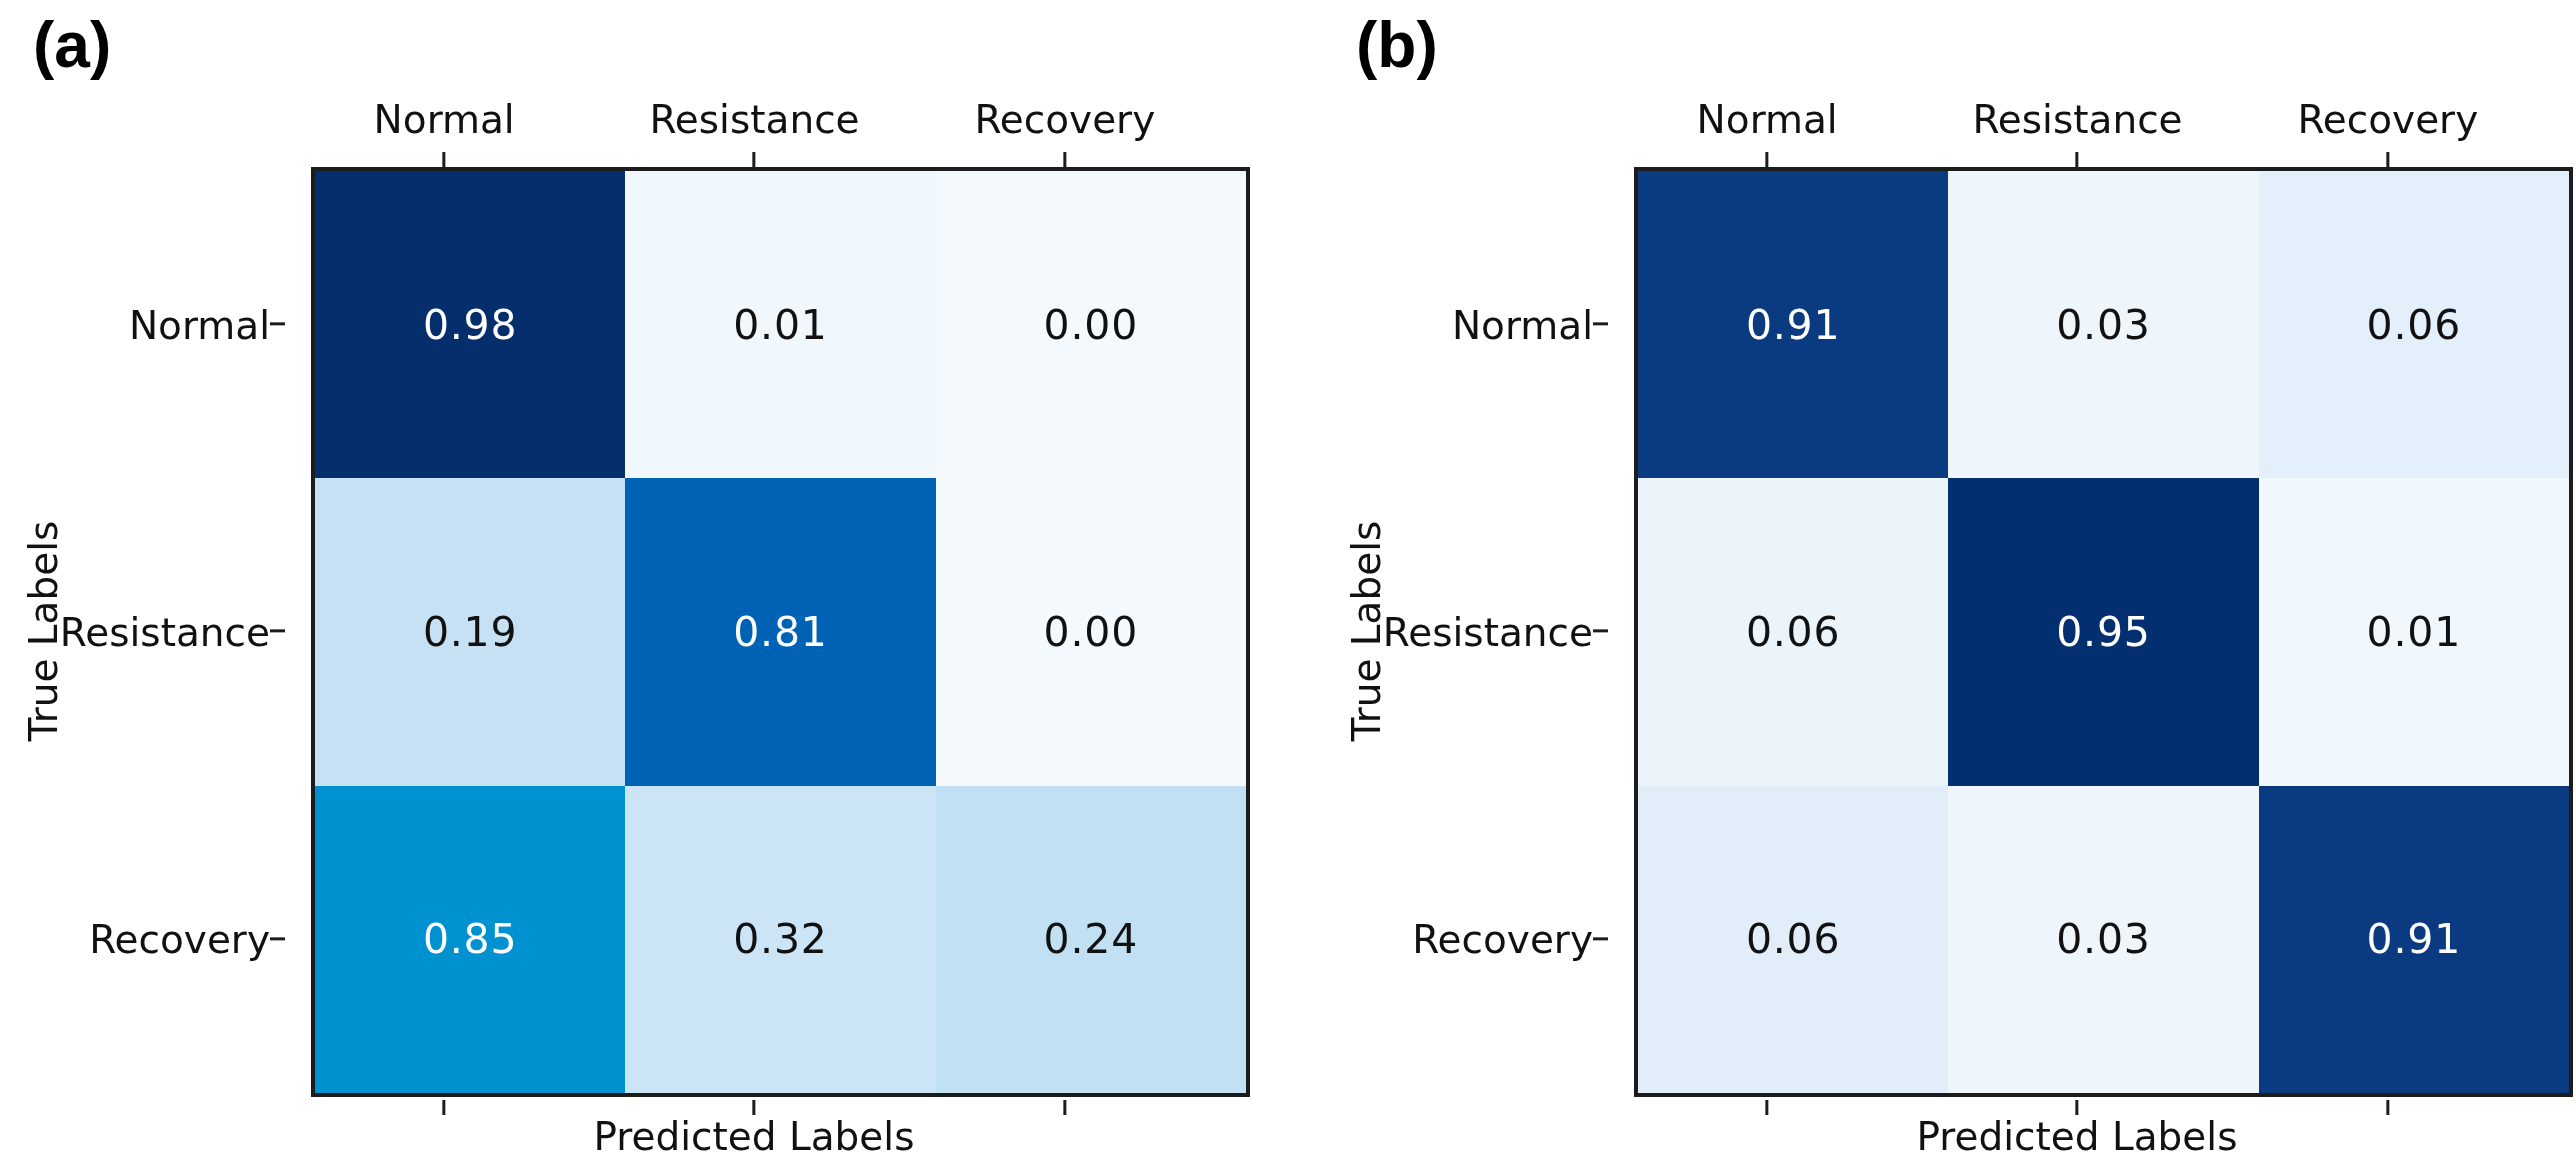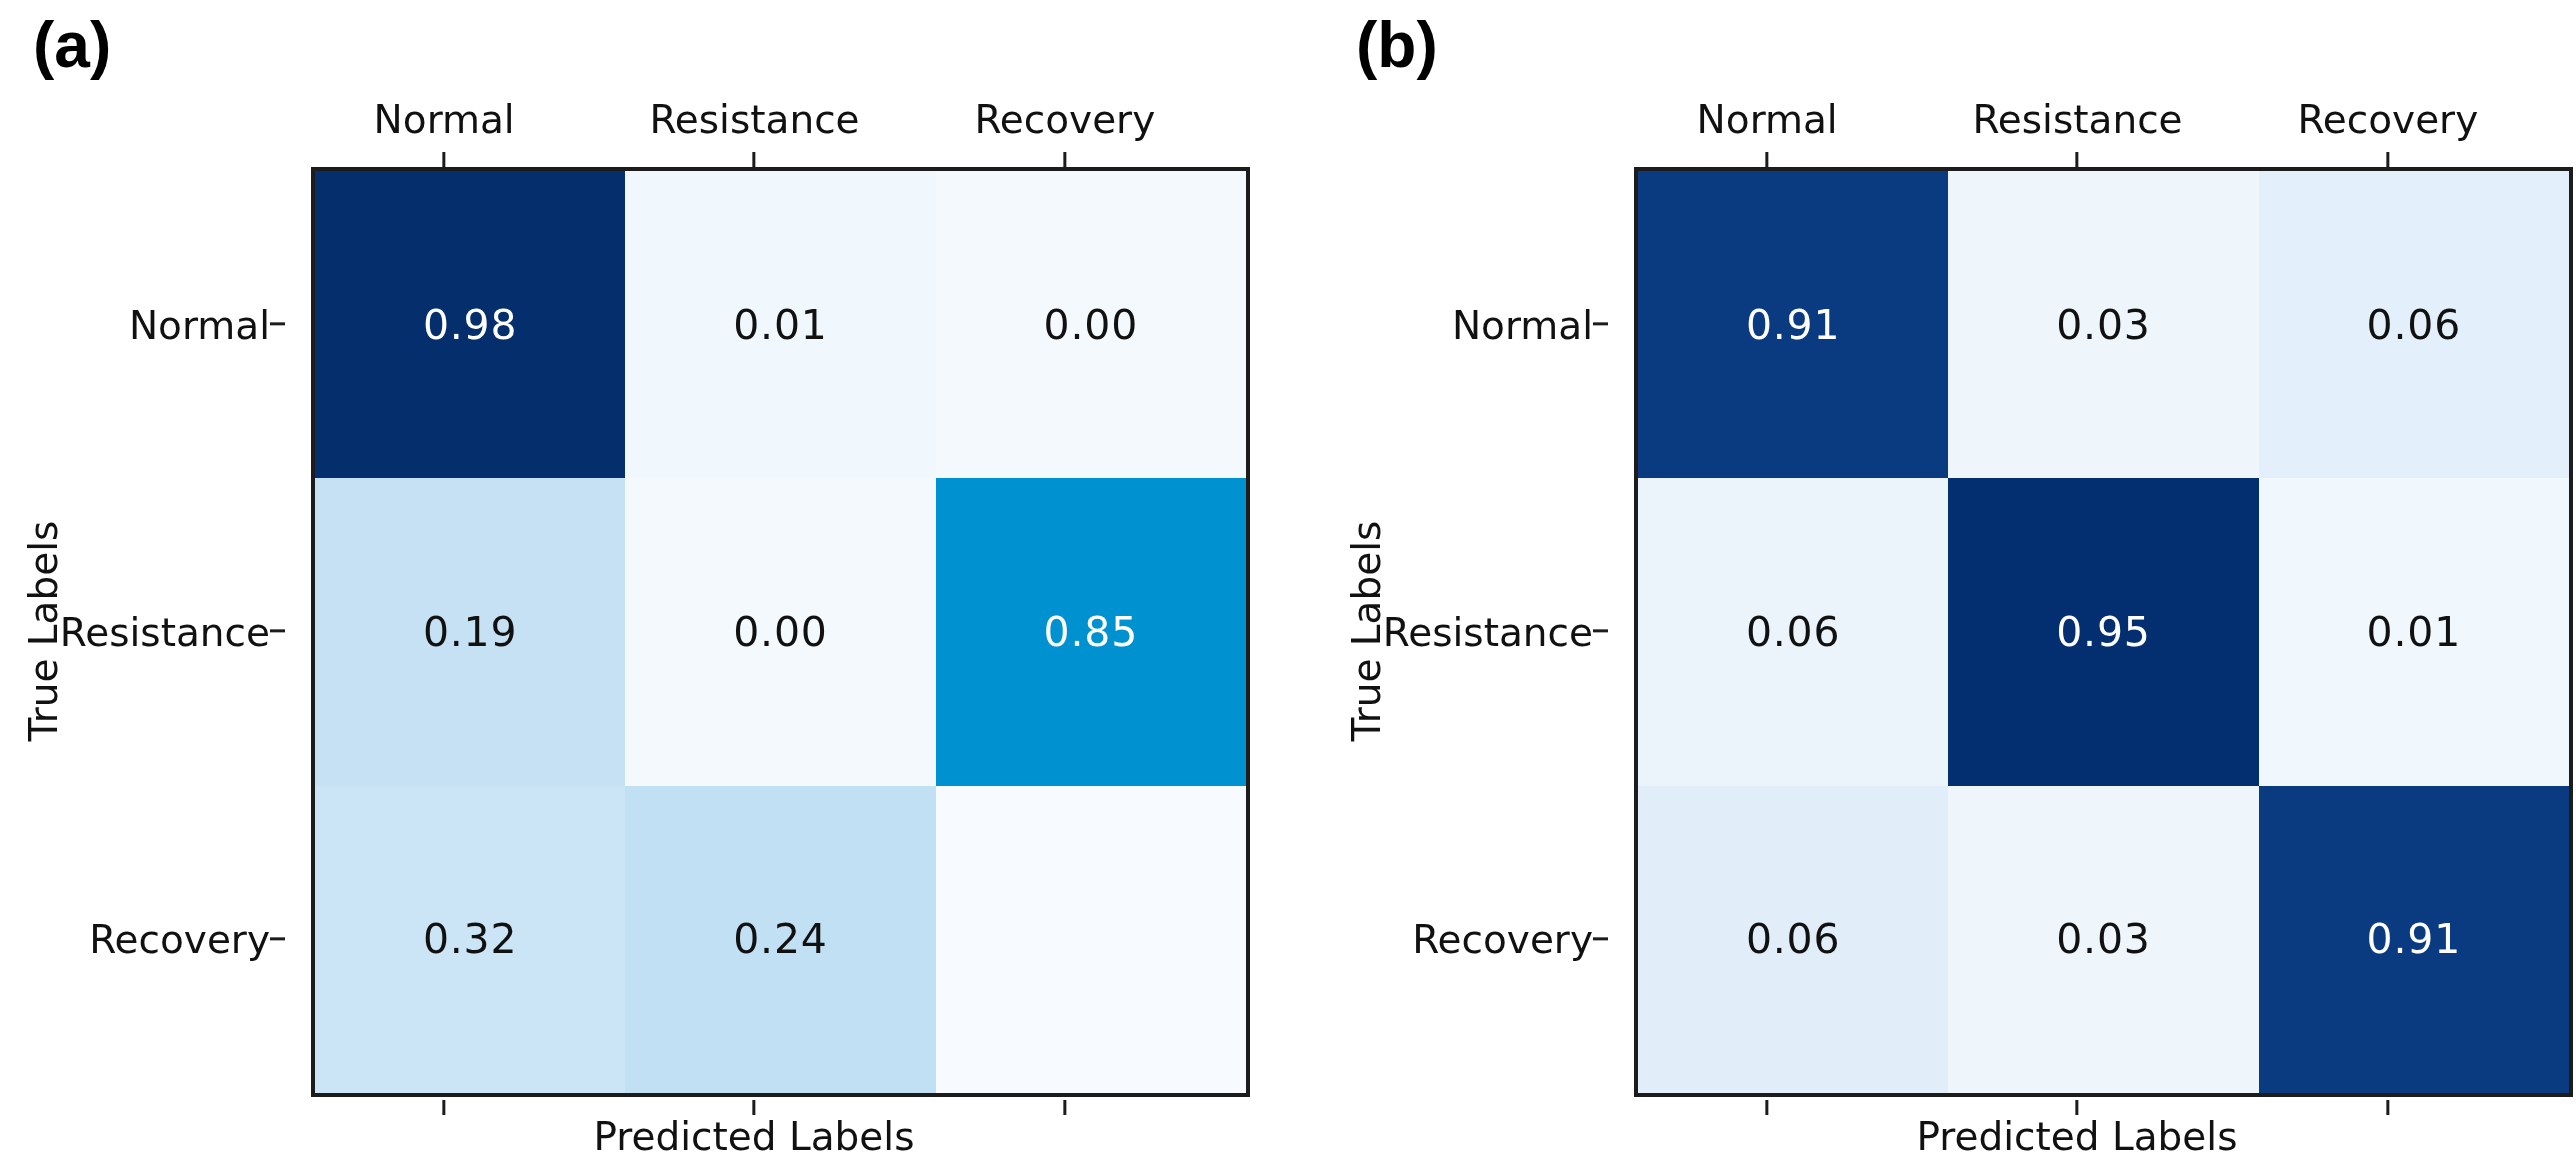--- a/index.html
+++ b/index.html
@@ -151,20 +151,21 @@
         <div class="tick vertical" style="left: 1065px; top: 152px;"></div>
         <div class="tick vertical" style="left: 1065px; top: 1100px;"></div>
         <div class="tick horizontal" style="left: 270px; top: 939px;"></div>
       </div>
     <div class="plot-frame">
       <div class="grid">
           <div class="cell" style="background: rgb(5, 46, 109); color: rgb(255, 255, 255);">0.98</div>
           <div class="cell" style="background: rgb(240, 247, 253); color: rgb(17, 17, 17);">0.01</div>
           <div class="cell" style="background: rgb(244, 249, 254); color: rgb(17, 17, 17);">0.00</div>
           <div class="cell" style="background: rgb(198, 225, 244); color: rgb(17, 17, 17);">0.19</div>
+          <div class="cell" style="background: rgb(0, 98, 180); color: rgb(255, 255, 255);">0.81</div>
           <div class="cell" style="background: rgb(244, 249, 254); color: rgb(17, 17, 17);">0.00</div>
           <div class="cell" style="background: rgb(0, 145, 209); color: rgb(255, 255, 255);">0.85</div>
           <div class="cell" style="background: rgb(203, 229, 246); color: rgb(17, 17, 17);">0.32</div>
           <div class="cell" style="background: rgb(194, 224, 244); color: rgb(17, 17, 17);">0.24</div>
         </div>
     </div>
     <div class="xlabel">Predicted Labels</div>
   </section>
 
   <section class="panel" id="panel-1">

